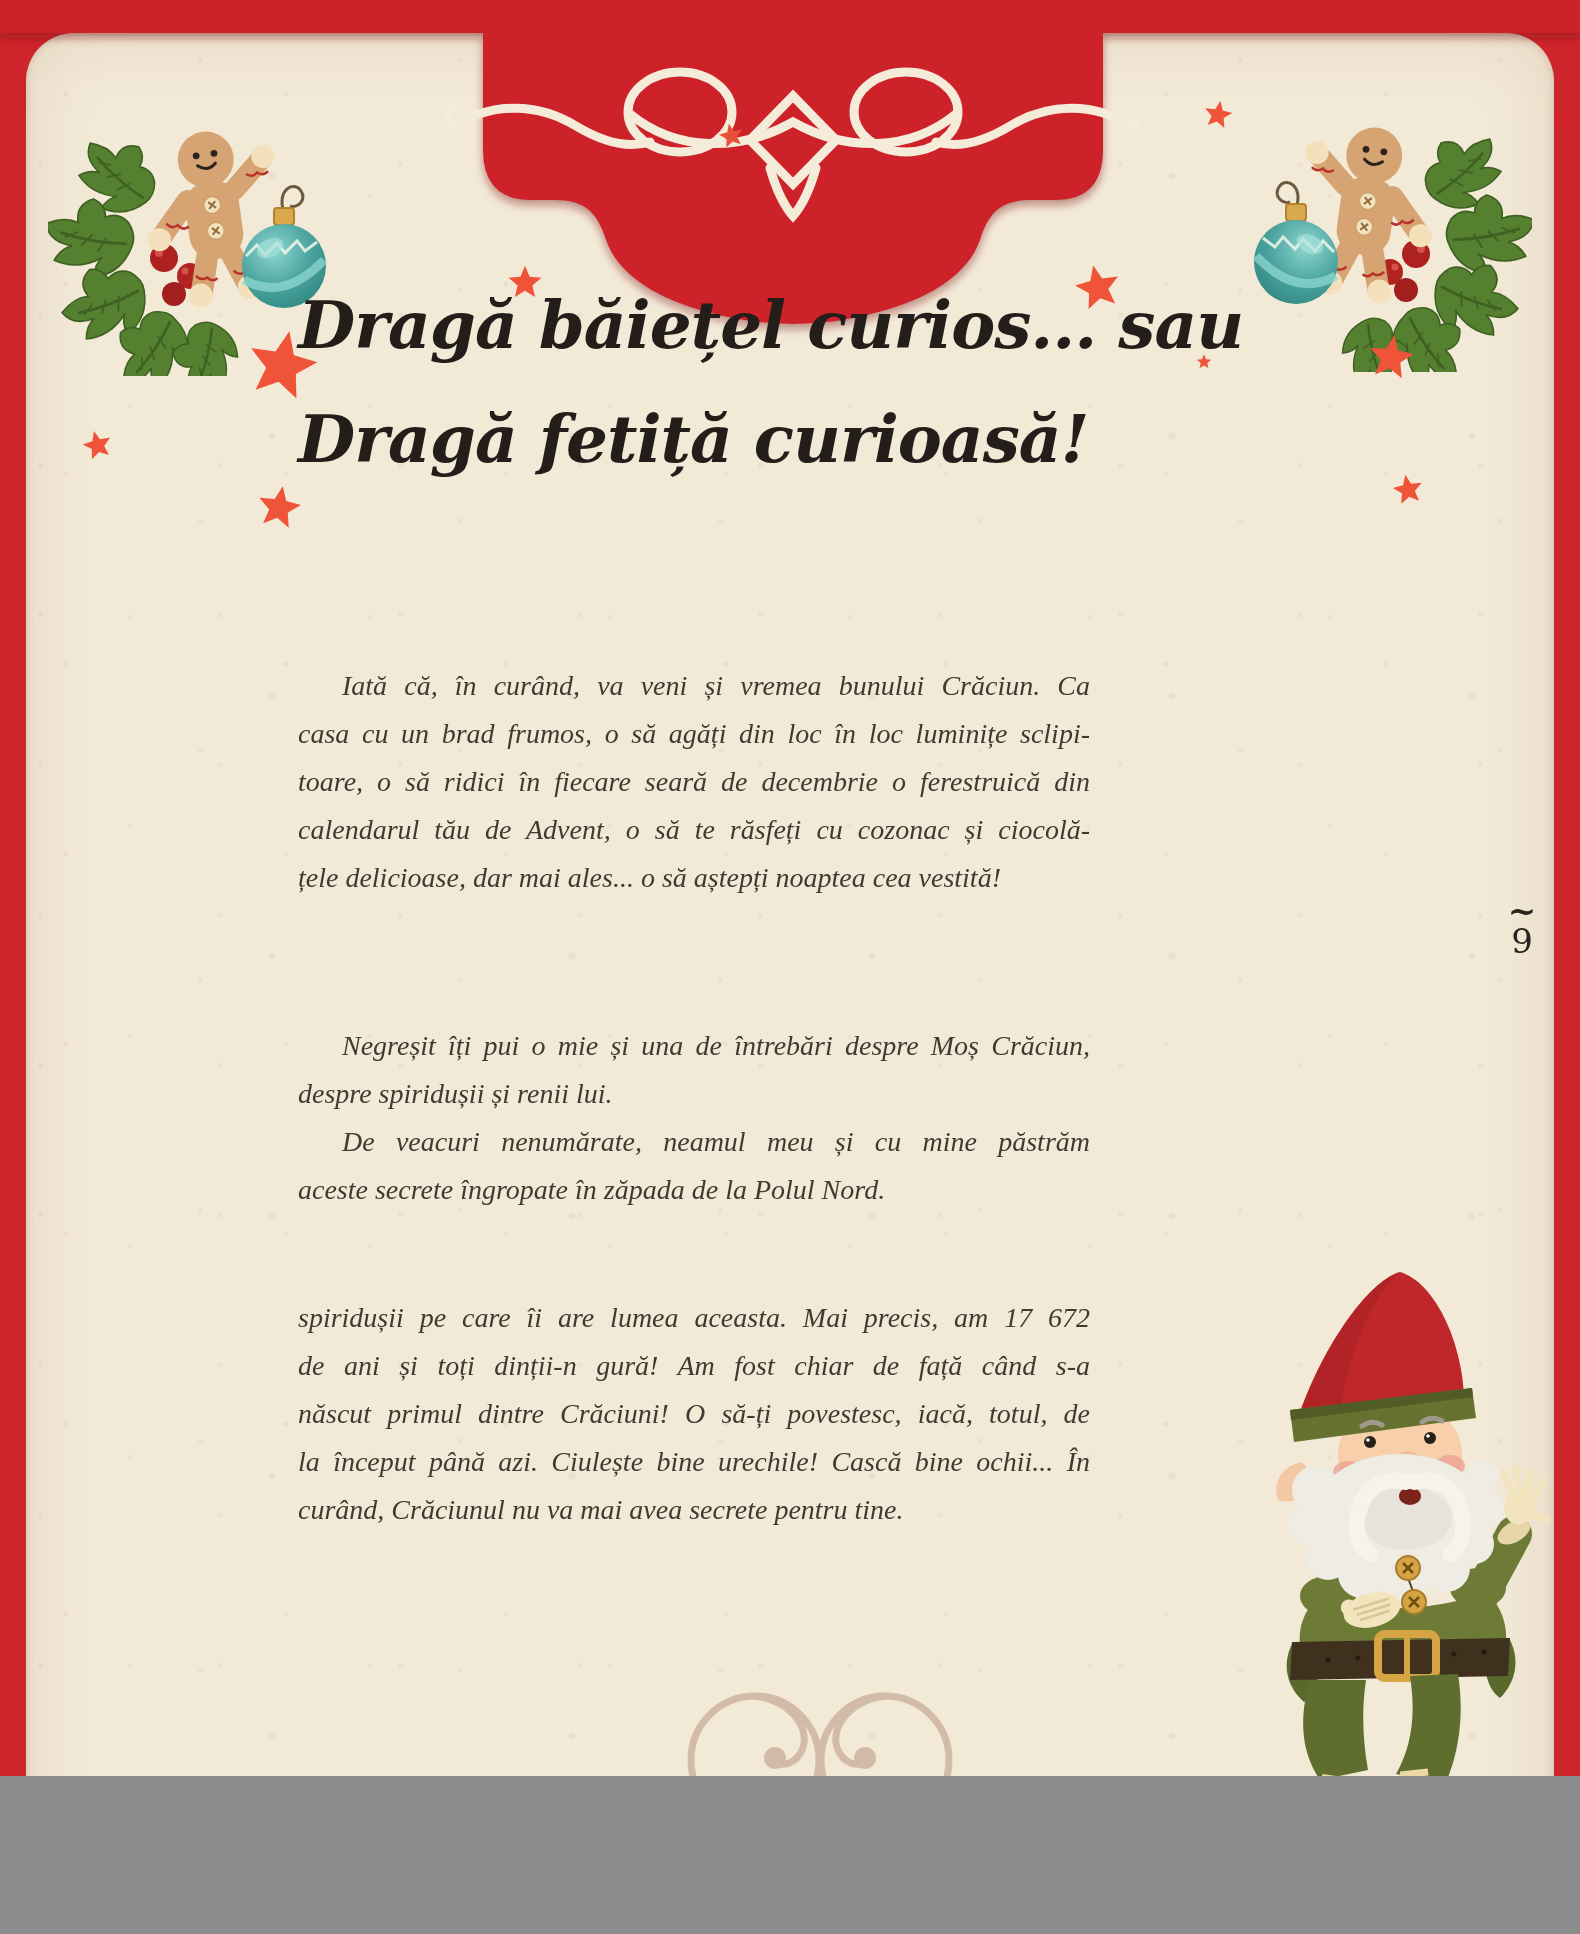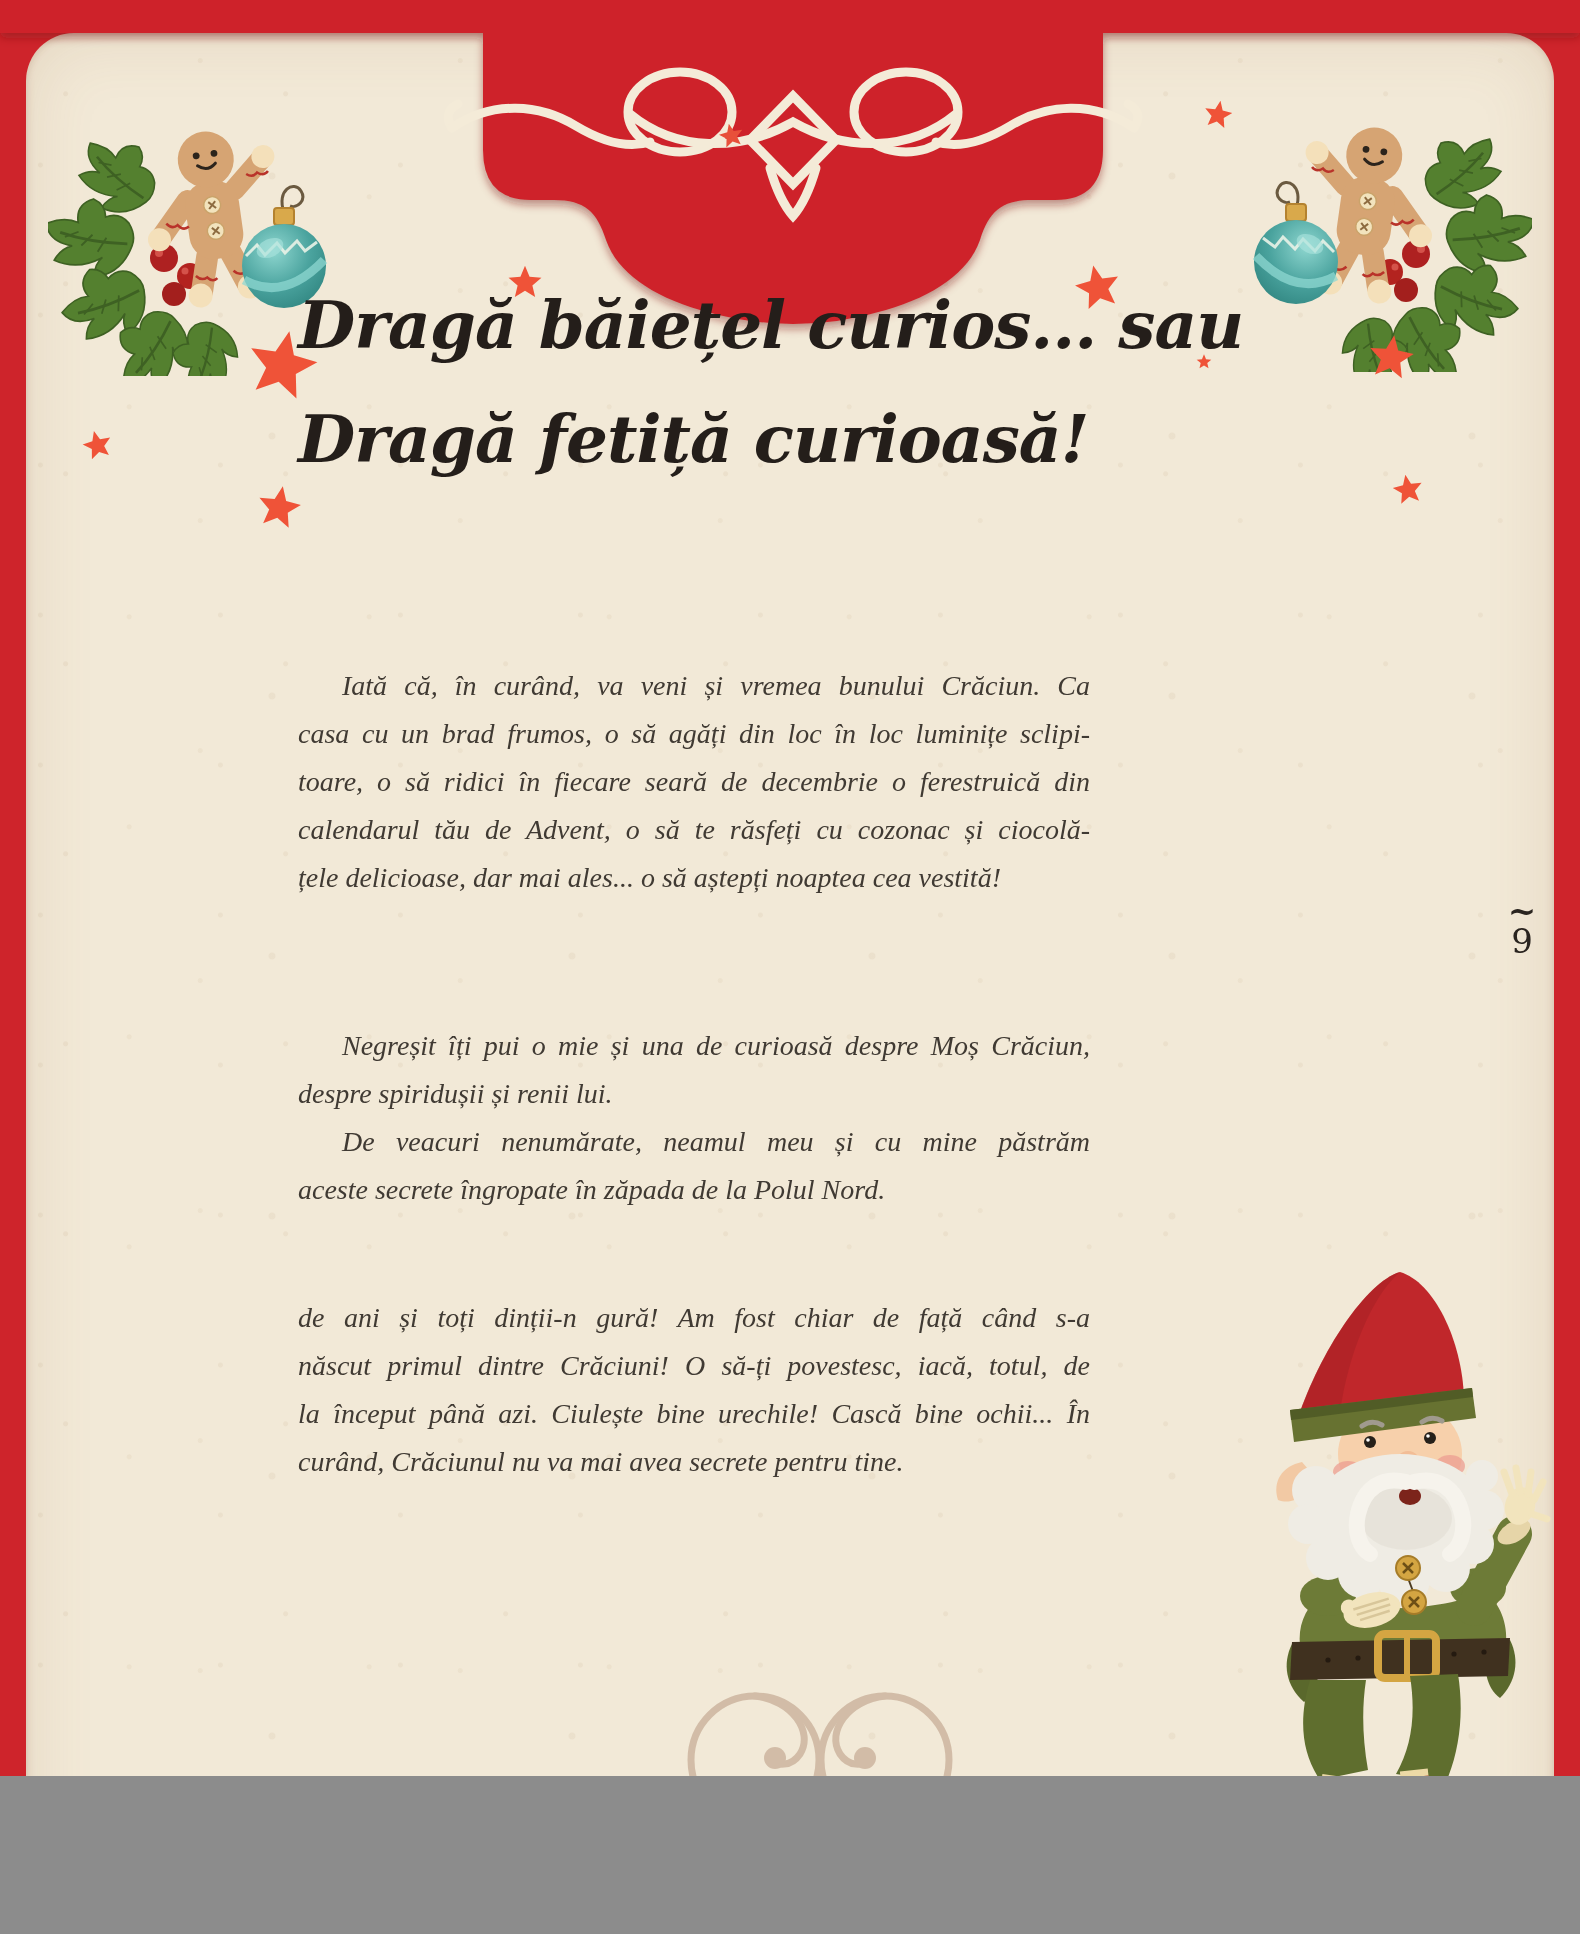--- a/index.html
+++ b/index.html
@@ -196,27 +196,28 @@
 
   <div id="para1" class="bodytext">
     <div class="line indent">Iată că, în curând, va veni și vremea bunului Crăciun. Ca</div>
     <div class="line">casa cu un brad frumos, o să agăți din loc în loc luminițe sclipi-</div>
     <div class="line">toare, o să ridici în fiecare seară de decembrie o ferestruică din</div>
     <div class="line">calendarul tău de Advent, o să te răsfeți cu cozonac și ciocolă-</div>
     <div class="line last">țele delicioase, dar mai ales... o să aștepți noaptea cea vestită!</div>
   </div>
 
   <div id="para2" class="bodytext">
-    <div class="line indent">Negreșit îți pui o mie și una de curioasă despre Moș Crăciun,</div>
+    <div class="line indent">Negreșit îți pui o mie și una de întrebări despre Moș Crăciun,</div>
     <div class="line last">despre spiridușii și renii lui.</div>
     <div class="line indent">De veacuri nenumărate, neamul meu și cu mine păstrăm</div>
     <div class="line last">aceste secrete îngropate în zăpada de la Polul Nord.</div>
   </div>
 
   <div id="para3" class="bodytext">
+    <div class="line">spiridușii pe care îi are lumea aceasta. Mai precis, am 17 672</div>
     <div class="line">de ani și toți dinții-n gură! Am fost chiar de față când s-a</div>
     <div class="line">născut primul dintre Crăciuni! O să-ți povestesc, iacă, totul, de</div>
     <div class="line">la început până azi. Ciulește bine urechile! Cască bine ochii... În</div>
     <div class="line last">curând, Crăciunul nu va mai avea secrete pentru tine.</div>
   </div>
 
   <div class="pagenum">
     <span class="tilde">~</span>
     <span class="num">9</span>
   </div>

